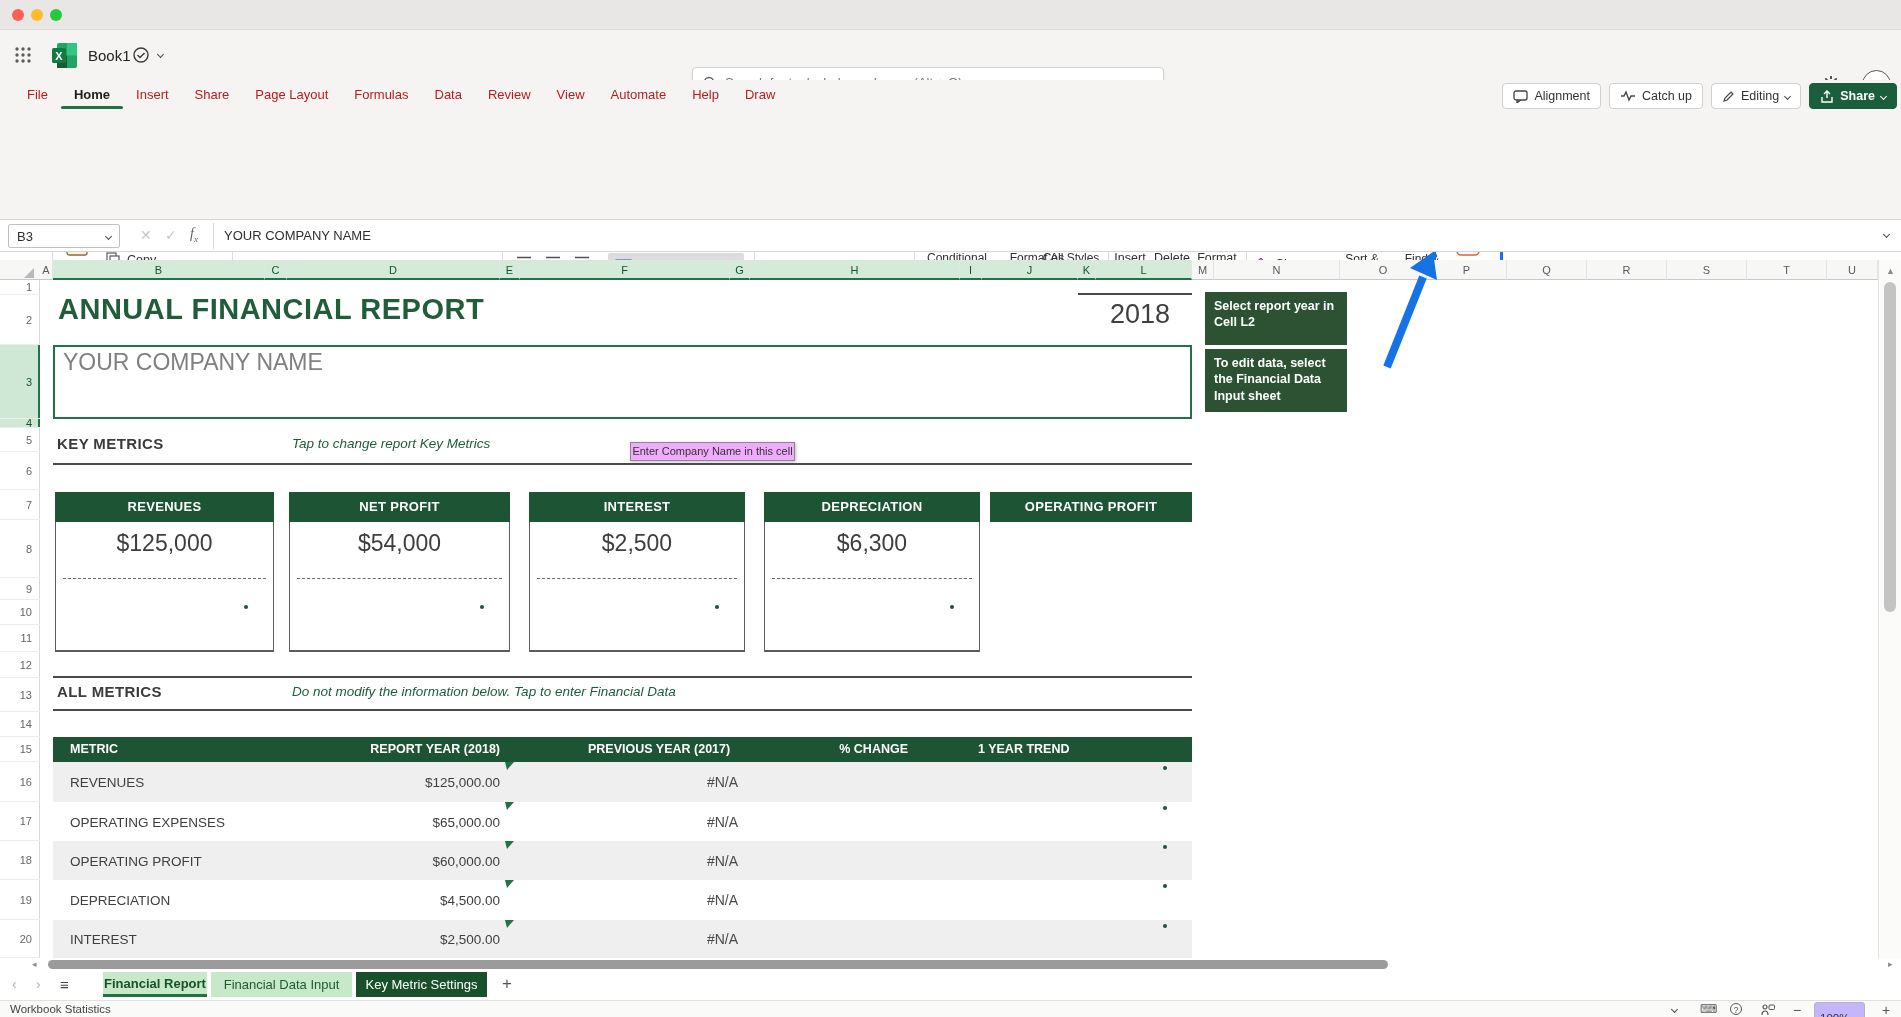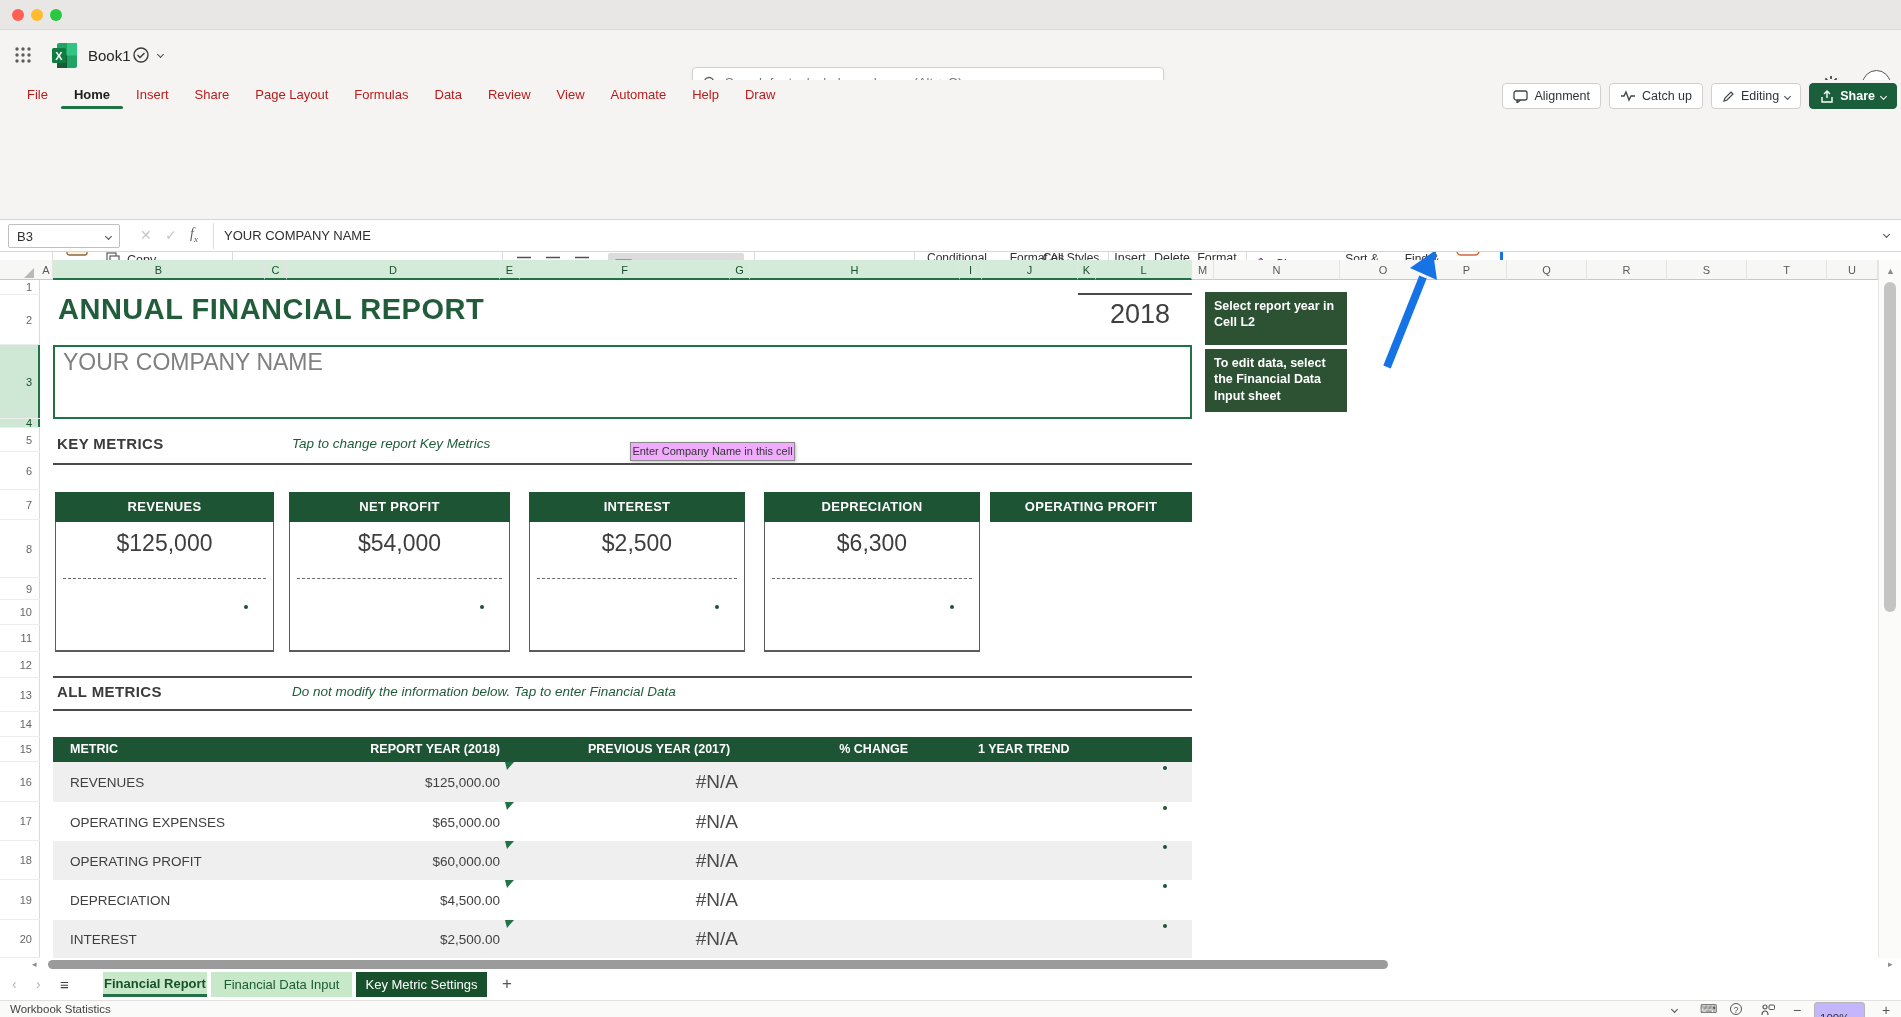--- a/index.html
+++ b/index.html
@@ -42,21 +42,21 @@
   .card-h{position:absolute;height:30px;background:#1d5434;color:#fff;font-size:13px;font-weight:700;text-align:center;line-height:30px;letter-spacing:.3px}
   .card-b{position:absolute;height:130px;background:#fff;border:1px solid #5c5c5c;border-top:none;border-bottom-width:2px}
   .card-v{position:absolute;left:0;right:0;top:8px;text-align:center;font-size:23px;color:#3e3e3e}
   .card-dash{position:absolute;left:7px;right:7px;top:56px;border-top:1px dashed #6b6b6b}
   .card-dot{position:absolute;right:25px;top:83px;width:4px;height:4px;border-radius:50%;background:#1d5434}
   .sechead{position:absolute;font-size:15px;font-weight:700;color:#3b3b3b;letter-spacing:.4px}
   .hint{position:absolute;font-style:italic;font-size:13.5px;color:#1e5c39}
   .trow{position:absolute;left:53px;width:1139px}
   .trow .nm{position:absolute;left:17px;font-size:13.5px;color:#3f3f3f;top:50%;transform:translateY(-50%)}
   .trow .val{position:absolute;left:250px;width:197px;text-align:right;font-size:13.5px;color:#3f3f3f;top:50%;transform:translateY(-50%)}
-  .trow .na{position:absolute;left:535px;width:150px;text-align:right;font-size:19px;color:#4a4a4a;top:50%;transform:translateY(-50%)}
+  .trow .na{position:absolute;left:535px;width:150px;text-align:right;font-size:14px;color:#4a4a4a;top:50%;transform:translateY(-50%)}
   .tri{position:absolute;left:452px;top:0;width:0;height:0;border-top:8px solid #217346;border-right:7px solid transparent;border-left:2px solid transparent}
   .tdot{position:absolute;left:1110px;top:4px;width:4px;height:4px;border-radius:50%;background:#1d5434}
   .note{position:absolute;left:1205px;width:142px;background:#2c5233;color:#fff;font-size:12.5px;font-weight:700;line-height:1.3;padding:6px 9px}
   .hcell{position:absolute;font-size:12.5px;font-weight:700;color:#fff;top:0;line-height:25px}
   
   .stab{position:absolute;top:0;height:25px;font-size:13px;display:flex;align-items:center;justify-content:center;cursor:default}
   .statusbar{left:0;top:1000px;width:1901px;height:17px;background:#fafaf9;border-top:1px solid #e2e1e0;font-size:11.5px;color:#444}
   .sb-ic{position:absolute;top:1px;font-size:12px;color:#555}
 </style>
 </head>

